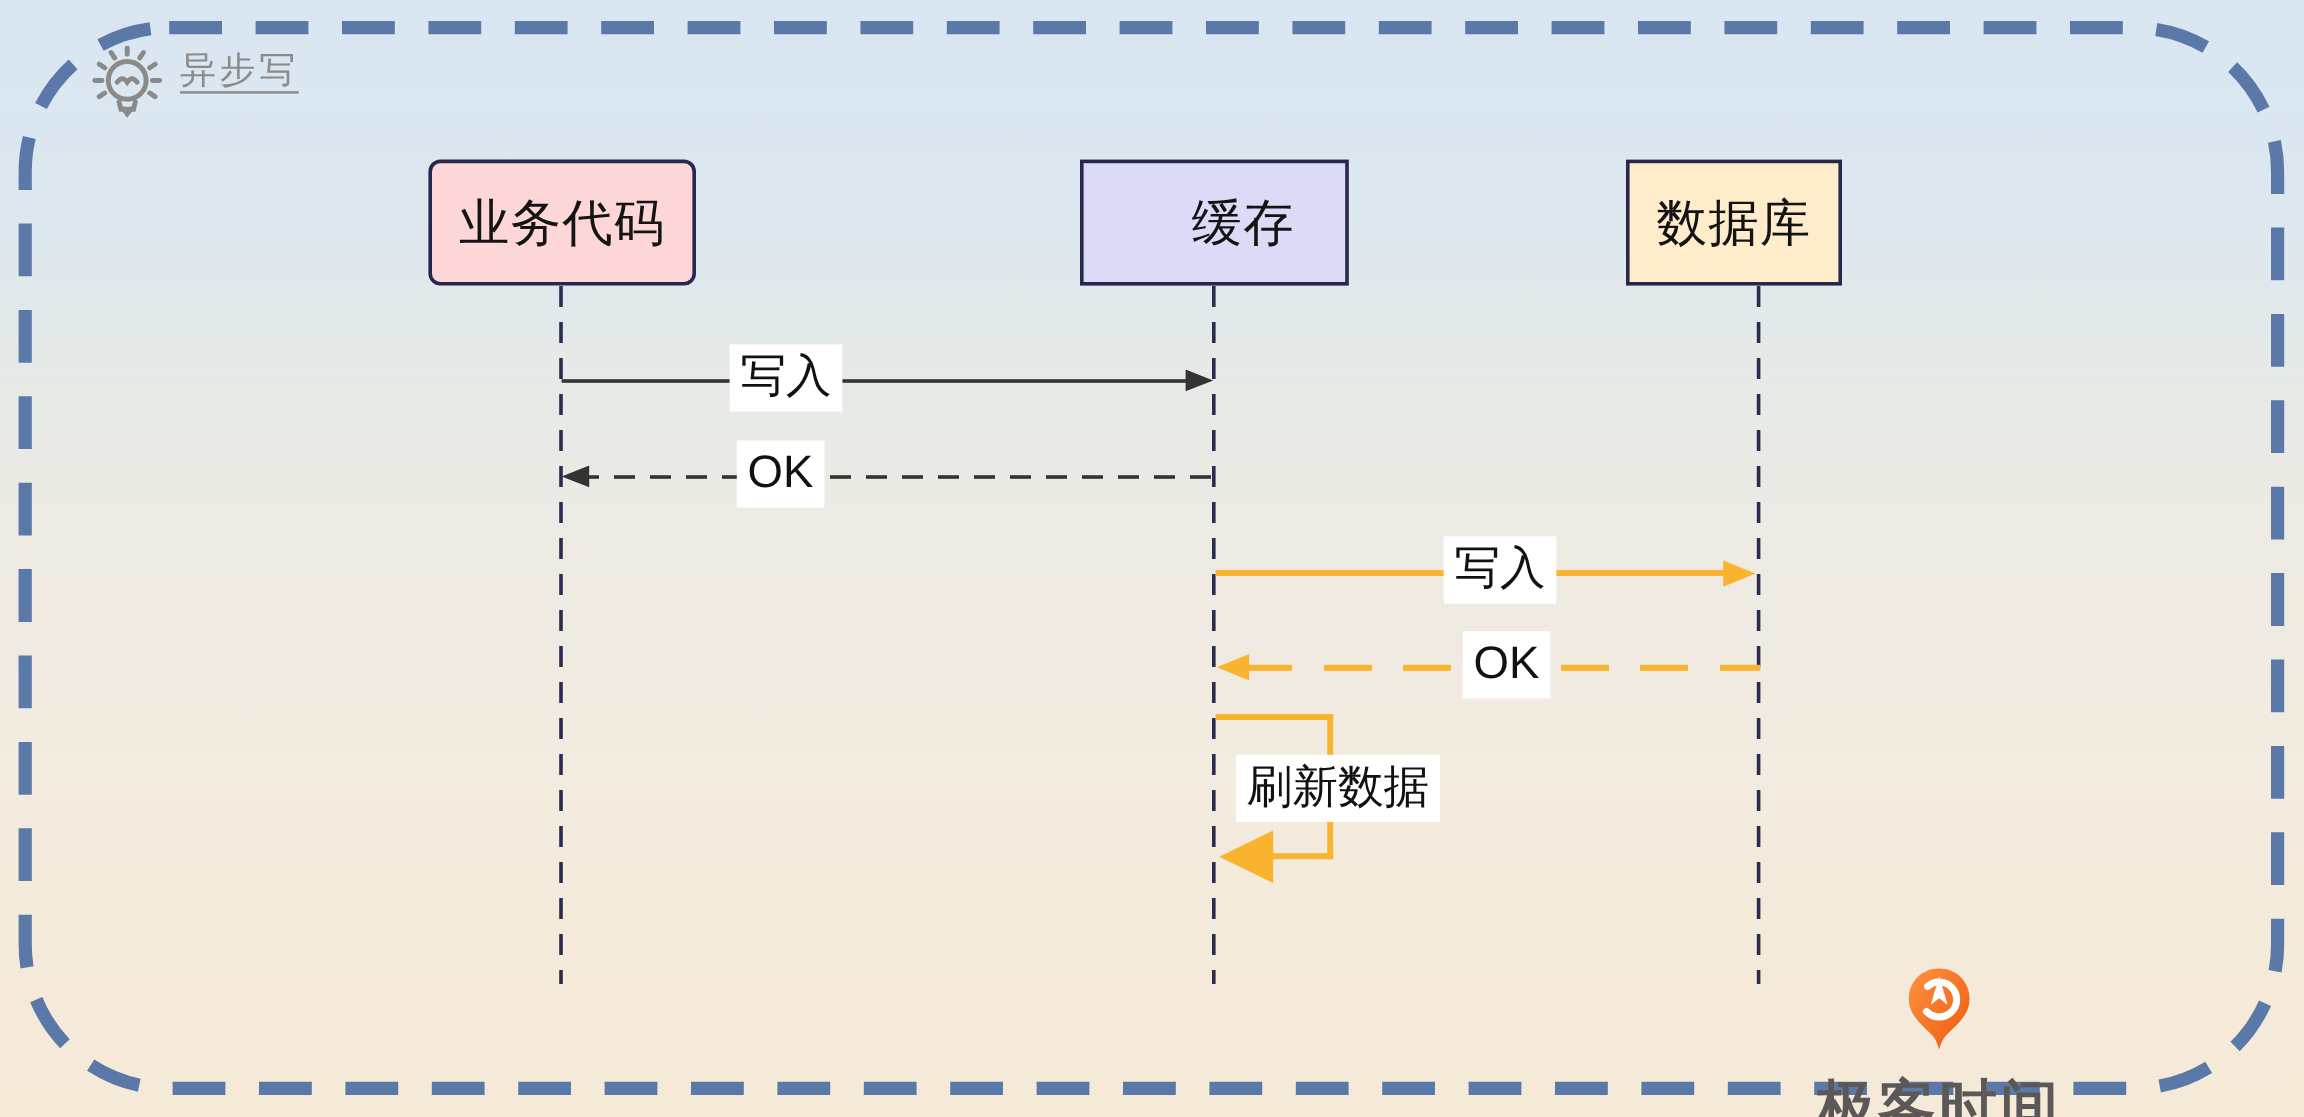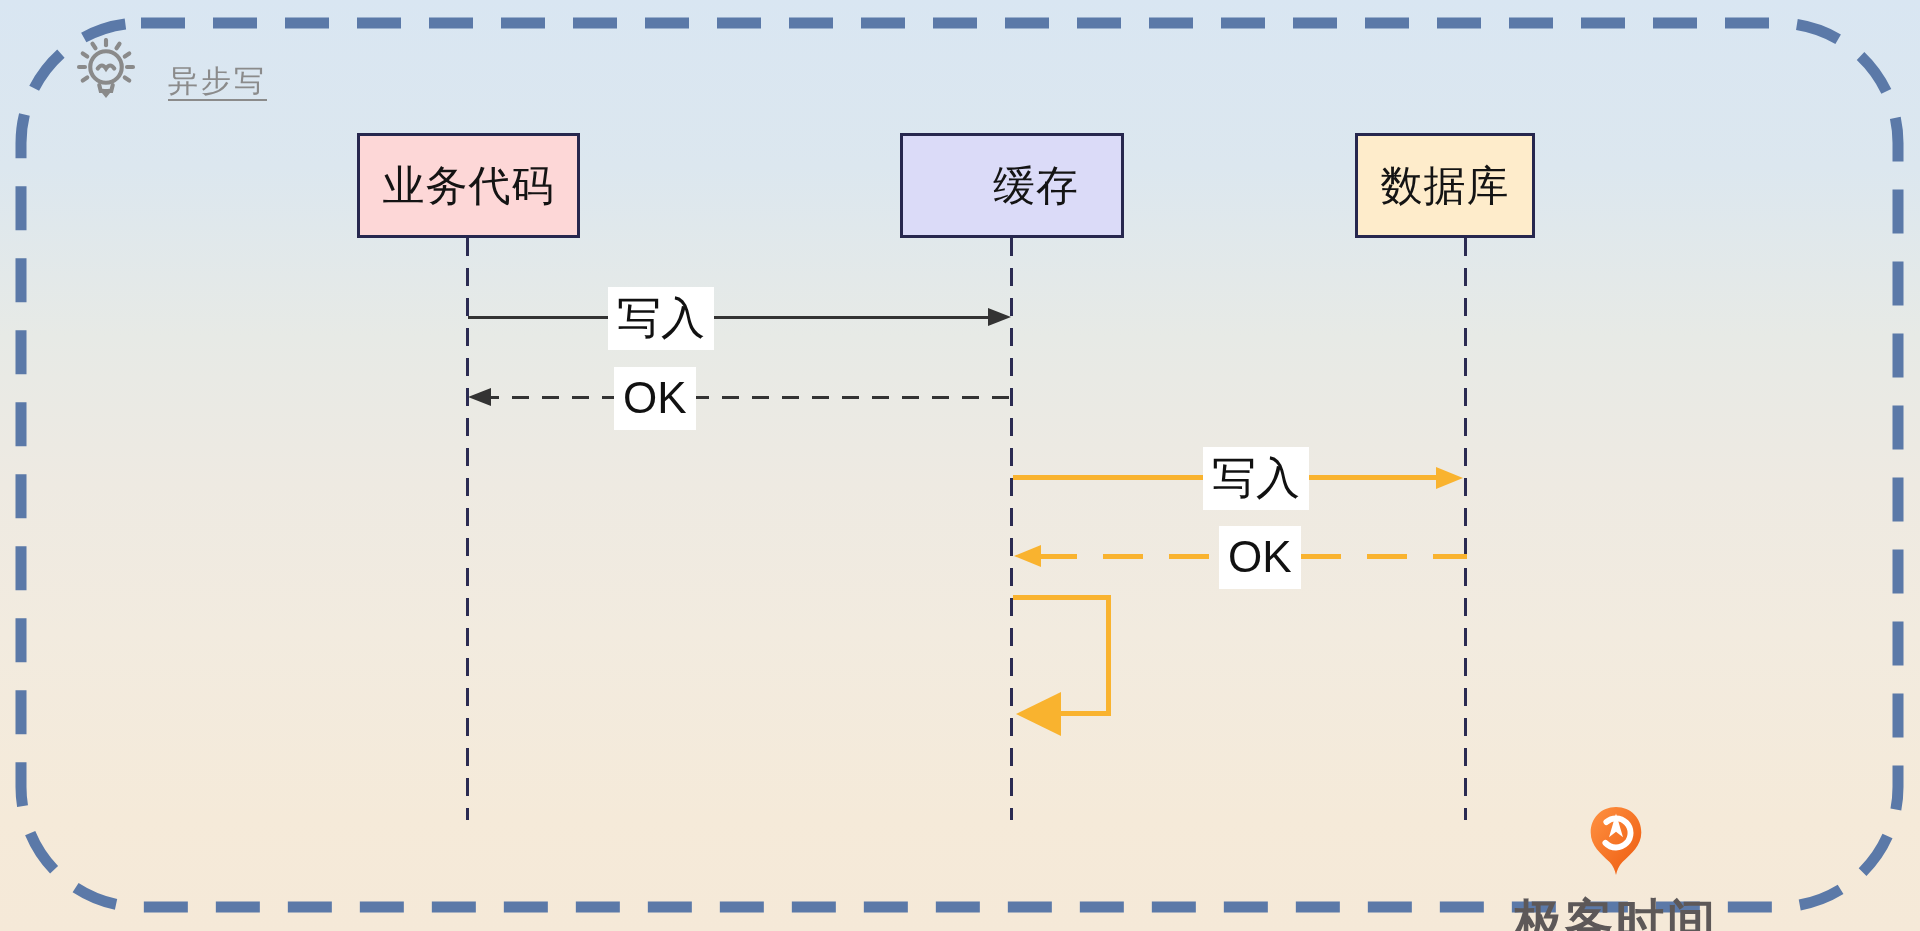--- a/index.html
+++ b/index.html
@@ -10,33 +10,33 @@
     background: linear-gradient(180deg,
       #d9e6f2 0%, #dce7ef 18%, #e7eae6 36%,
       #eeeae2 52%, #f2ebdf 68%, #f5ead9 88%, #f5e9d8 100%);
   }
   .canvas { position: absolute; inset: 0; }
 
   
   .outer-border { position: absolute; left: 0; top: 0; }
 
   
-  .title-wrap { position: absolute; left: 76px; top: 38px; display: flex; align-items: flex-end; gap: 32px; }
+  .title-wrap { position: absolute; left: 76px; top: 38px; display: flex; align-items: flex-start; gap: 14px; }
   .title-text {
     font-size: 30px; color: #8b8b8b; letter-spacing: 3px;
     text-decoration: underline; text-underline-offset: 8px; text-decoration-thickness: 2px;
   }
 
   
   .actor {
     position: absolute; top: 133px; height: 105px;
     display: flex; align-items: center; justify-content: center;
     border: 3px solid #27274e; color: #141414; font-size: 42px; letter-spacing: 1px;
   }
-  .actor-business { left: 357px; width: 223px; background: #fdd7d7; }
+  .actor-business { left: 357px; width: 223px; background: #fdd7d7; border-radius: 10px; }
   .actor-cache    { left: 900px; width: 224px; background: #dbdbf8; padding-left: 48px; }
   .actor-database { left: 1355px; width: 180px; background: #feeccb; }
 
   
   .lifeline {
     position: absolute; top: 238px; height: 582px; width: 3px;
     background: repeating-linear-gradient(180deg, #2b2b52 0 18px, transparent 18px 30px);
   }
   .lifeline-business { left: 466px; }
   .lifeline-cache    { left: 1010px; }
@@ -54,21 +54,21 @@
   .head { position: absolute; width: 0; height: 0; }
   .head-right-black { border-left: 23px solid #333333; border-top: 9px solid transparent; border-bottom: 9px solid transparent; }
   .head-left-black  { border-right: 23px solid #333333; border-top: 9px solid transparent; border-bottom: 9px solid transparent; }
   .head-right-orange{ border-left: 27px solid #f9b32f; border-top: 11px solid transparent; border-bottom: 11px solid transparent; }
   .head-left-orange { border-right: 27px solid #f9b32f; border-top: 11px solid transparent; border-bottom: 11px solid transparent; }
   .head-left-orange-big { border-right: 45px solid #f9b32f; border-top: 22px solid transparent; border-bottom: 22px solid transparent; }
 
   
   .msg-label {
     position: absolute; background: #ffffff; color: #111111;
-    font-size: 44px; line-height: 1.2; padding: 5px 9px; white-space: nowrap; z-index: 5;
+    font-size: 38px; line-height: 1.2; padding: 5px 9px; white-space: nowrap; z-index: 5;
   }
 
   
   .brand { position: absolute; left: 1514px; top: 806px; display: flex; align-items: center; gap: 14px; flex-direction: column; }
   .brand-text { font-size: 48px; font-weight: bold; color: #5d5858; letter-spacing: 3px; }
 </style>
 </head>
 <body>
 
 <div class="canvas">
@@ -119,20 +119,21 @@
   <div class="msg-label" style="left:1203px; top:447px;">写入</div>
 
   <div class="line dashed-orange" style="left:1037px; top:554px; width:430px;"></div>
   <div class="head head-left-orange" style="left:1014px; top:545px;"></div>
   <div class="msg-label" style="left:1219px; top:526px;">OK</div>
 
   <div class="line solid-orange" style="left:1013px; top:595px; width:98px;"></div>
   <div class="line vline-orange" style="left:1106px; top:595px; height:121px;"></div>
   <div class="line solid-orange" style="left:1058px; top:711px; width:53px;"></div>
   <div class="head head-left-orange-big" style="left:1016px; top:692px;"></div>
+  <div class="msg-label" style="left:1030px; top:629px;">刷新数据</div>
 
   <div class="brand">
     <svg width="54" height="70" viewBox="0 0 100 130">
       <defs>
         <linearGradient id="gk" x1="0" y1="0" x2="1" y2="1">
           <stop offset="0" stop-color="#ff9242"></stop>
           <stop offset="1" stop-color="#ed5a0e"></stop>
         </linearGradient>
       </defs>
       <path d="M50 2 C22 2 3 23 3 49 C3 74 22 88 38 104 C45 111 48 120 50 128

